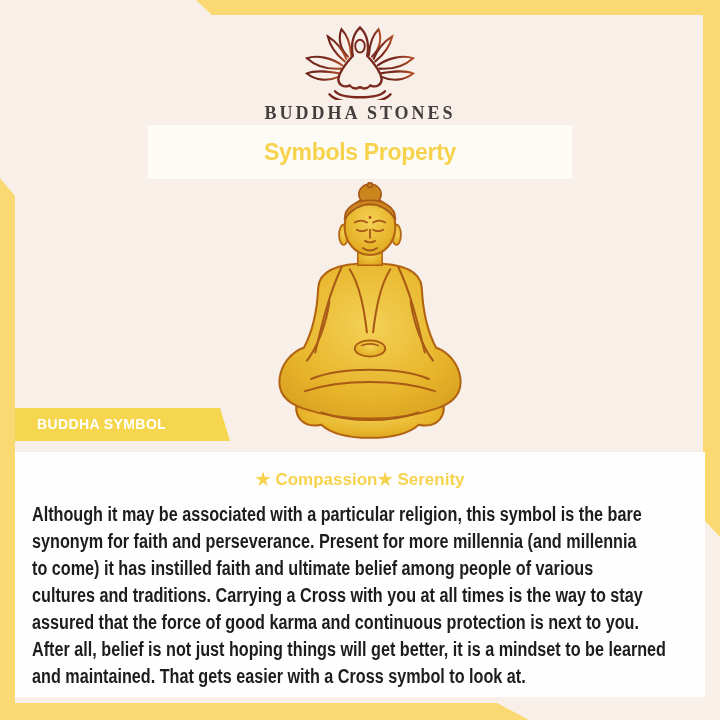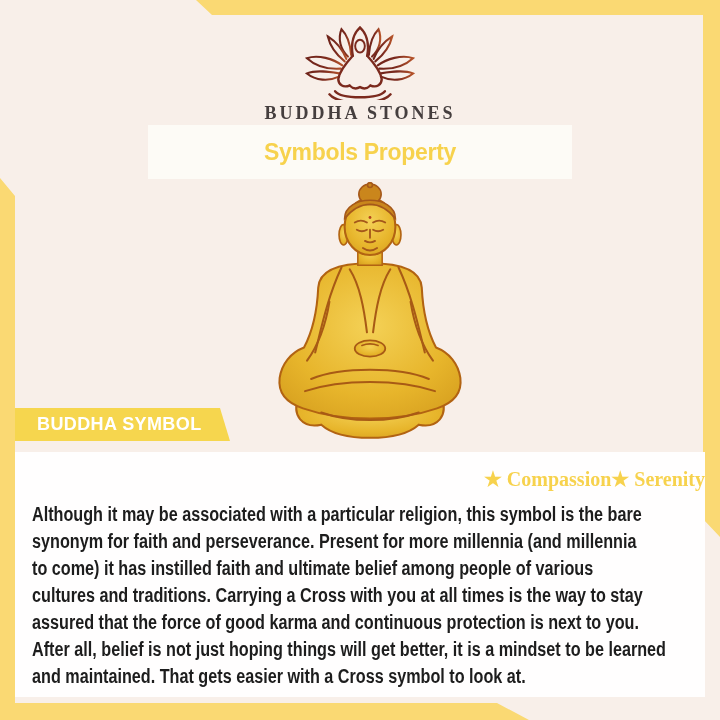--- a/index.html
+++ b/index.html
@@ -51,34 +51,33 @@
     letter-spacing:-0.3px;
   }
   
   .buddha-wrap{position:absolute;left:268px;top:182px;width:204px;height:266px;}
   
   .symbol-badge{
     position:absolute;left:15px;top:408px;width:215px;height:33px;
     background:var(--badge-yellow);
     clip-path:polygon(0 0,205px 0,215px 100%,0 100%);
     color:var(--badge-text);
-    font-size:18px;font-weight:700;line-height:33px;
+    font-size:14px;font-weight:700;line-height:33px;
     padding-left:22px;letter-spacing:0.4px;
   }
   
   .content{
     position:absolute;left:15px;top:452px;width:690px;height:245px;
     background:var(--content-white);
     overflow:hidden;
   }
   .content-heading{
-    margin-top:13px;text-align:right;
-    font-size:20px;font-weight:800;line-height:29px;
+    margin-top:13px;text-align:center;
+    font-size:17px;font-weight:800;line-height:29px;
     color:var(--accent-yellow);
-    font-family:Liberation Serif, serif;
   }
   .body-lines{
     margin-top:7px;margin-left:17px;width:792px;
     transform:scaleX(0.83);transform-origin:left top;
     color:var(--text-dark);
     font-size:19.5px;font-weight:700;line-height:27px;
   }
   .body-lines div{white-space:nowrap;}
 </style>
 </head>

